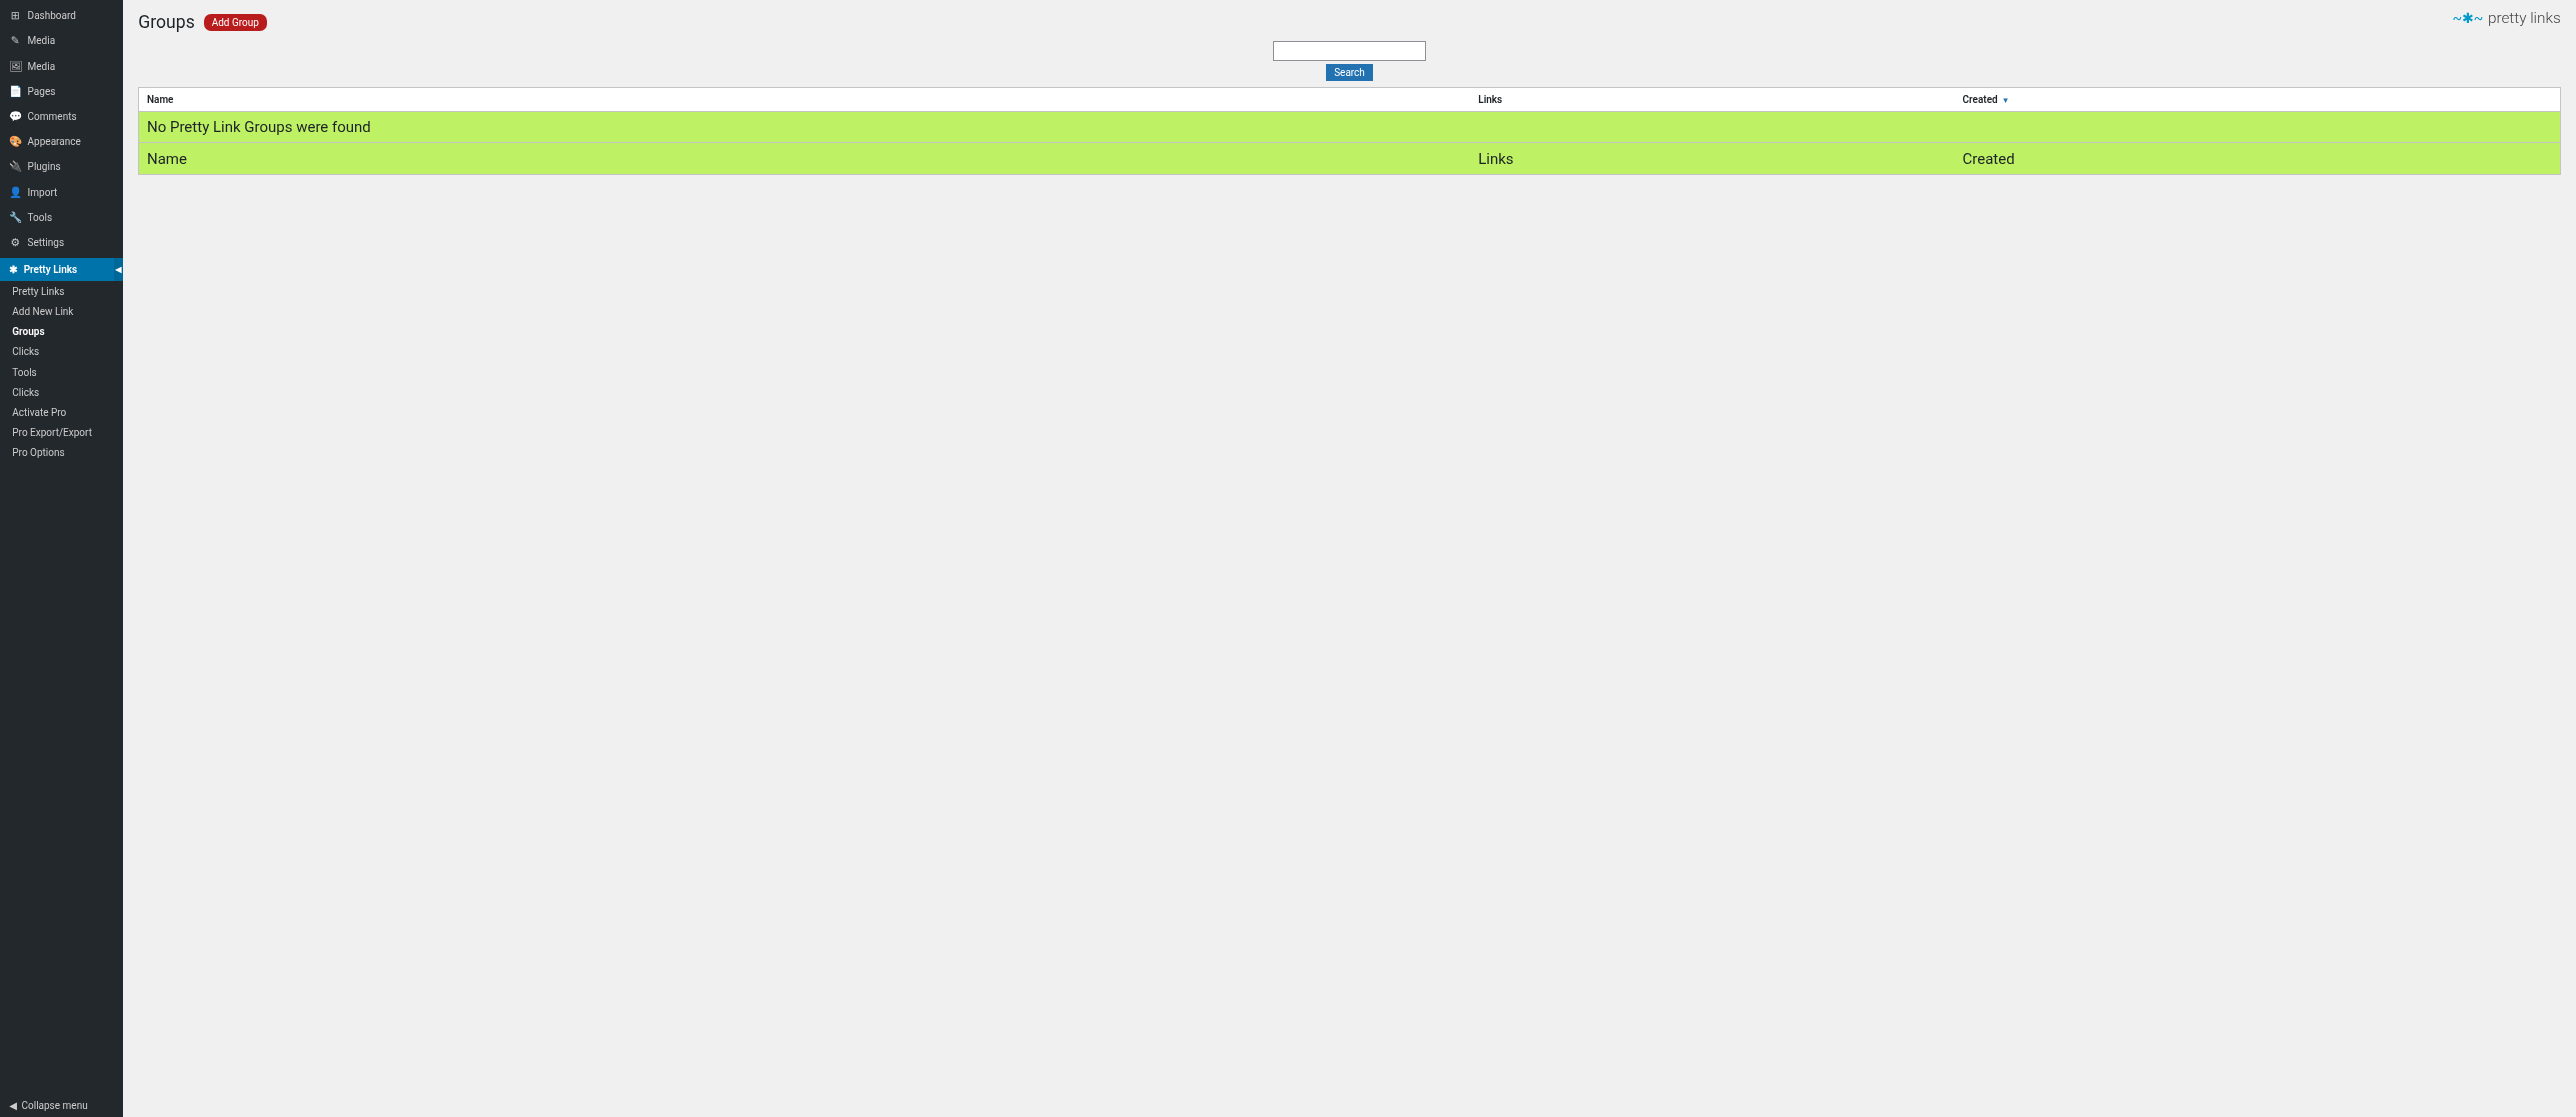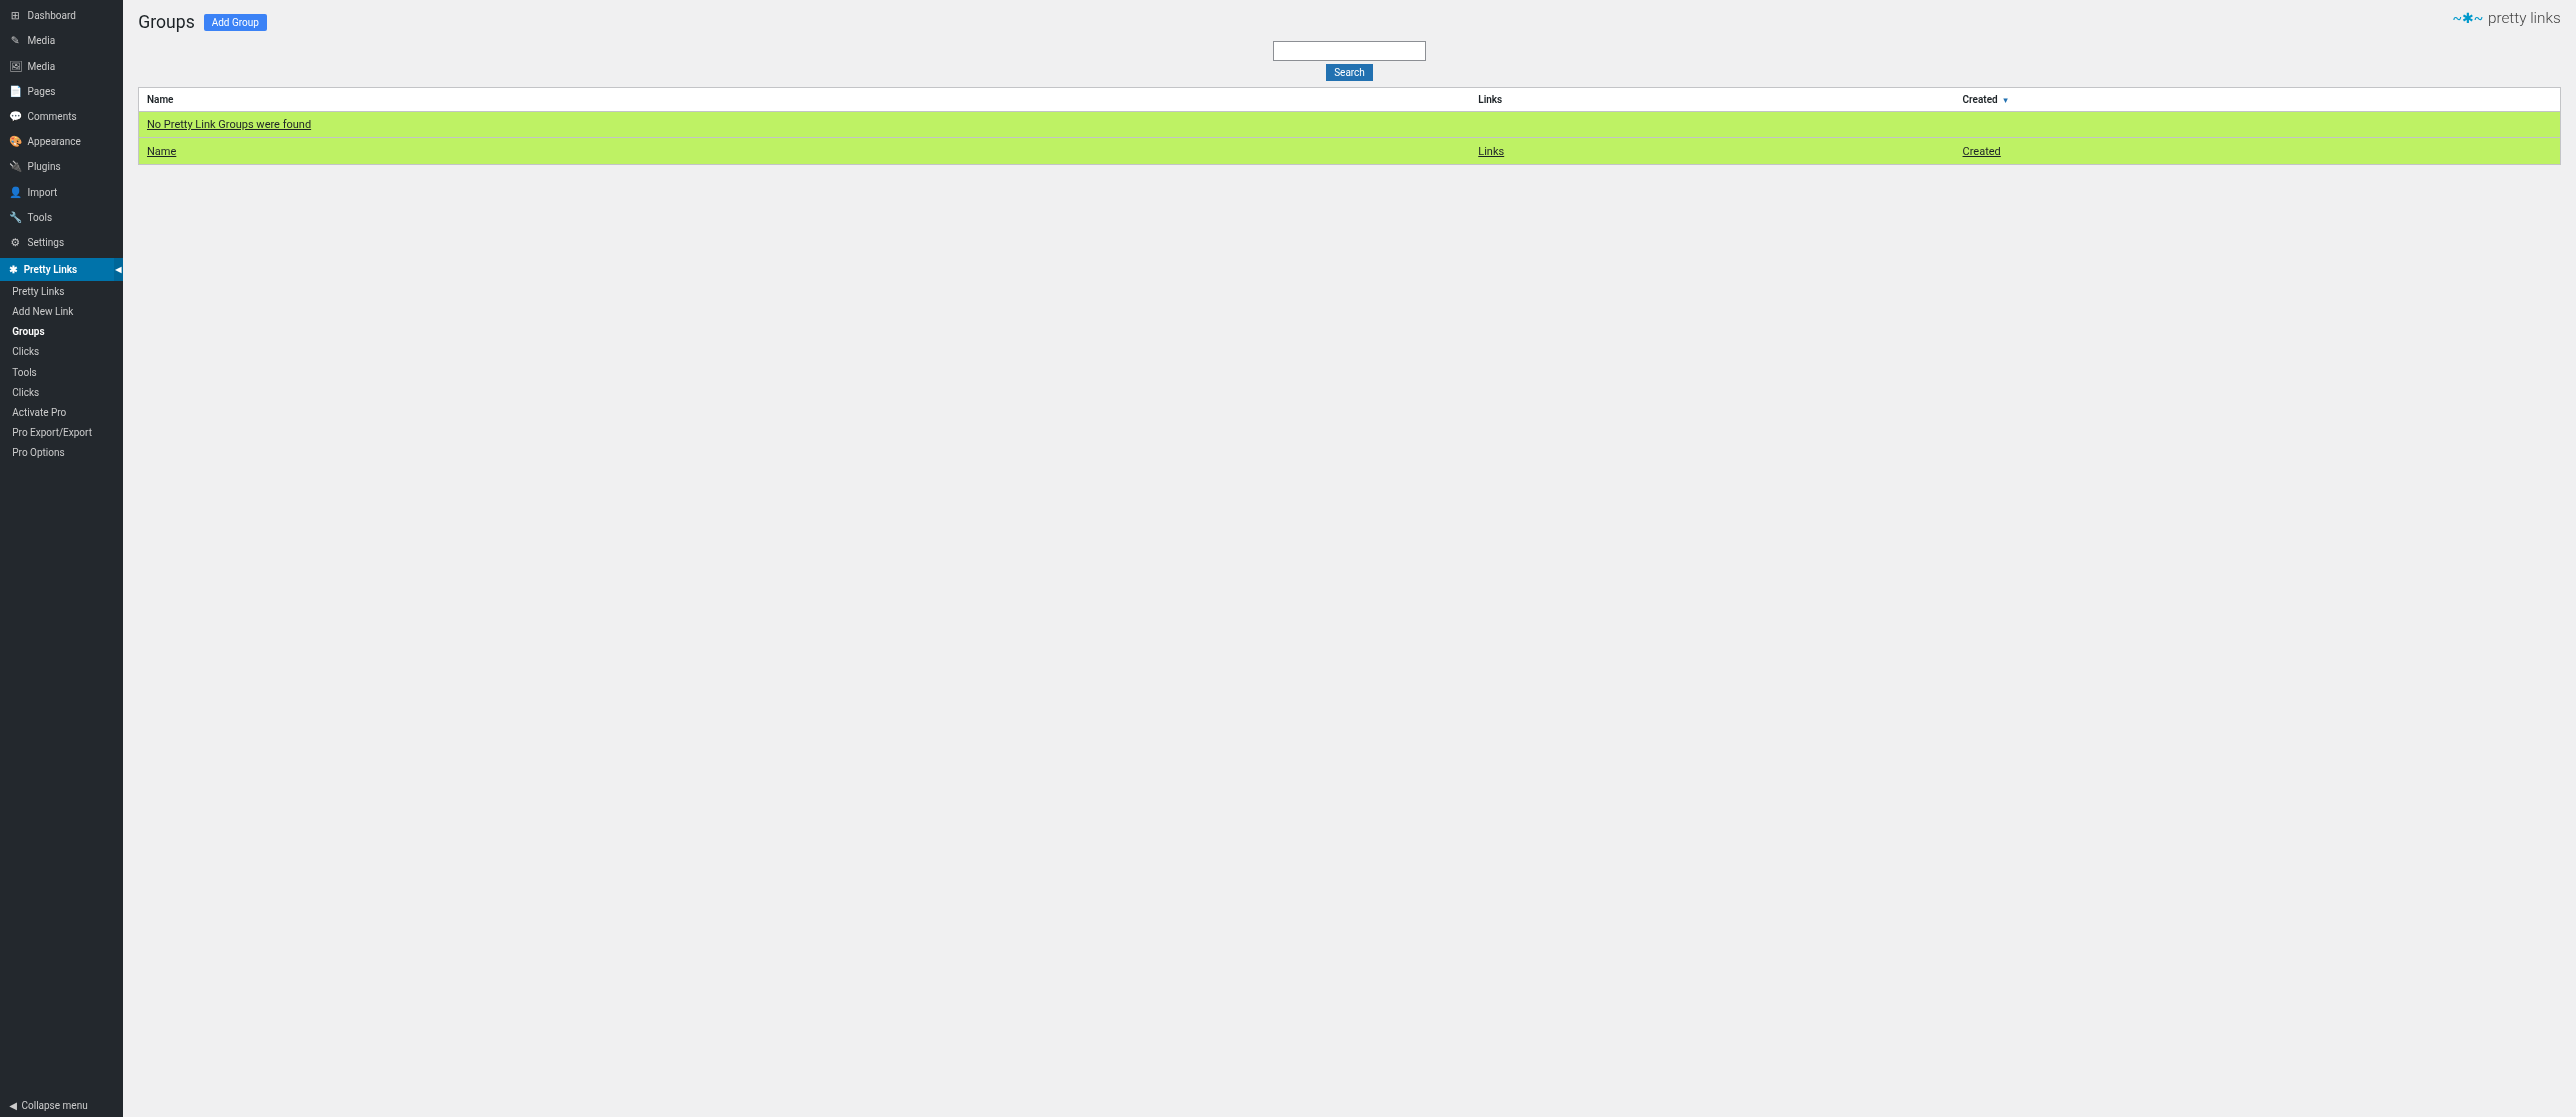--- a/index.html
+++ b/index.html
@@ -126,27 +126,27 @@
       gap: 9.2px;
     }
 
     .page-title {
       font-size: 17.6px;
       font-weight: 400;
       color: #1d2327;
     }
 
     .add-group-btn {
-      background: #3b82f6;
+      background: #b91c1c;
       color: #fff;
       border: none;
       padding: 3.1px 7.7px;
       font-size: 10px;
       cursor: pointer;
-      border-radius: 2px;
+      border-radius: 7px;
       font-family: inherit;
     }
 
     
     .search-row {
       display: flex;
       justify-content: flex-end;
       align-items: center;
       padding: 9.2px 15.3px 6.1px 15.3px;
       gap: 3.1px;
@@ -199,24 +199,23 @@
     }
 
     .data-table th .sort-arrow {
       color: #2271b1;
       font-size: 7.7px;
       margin-left: 1.5px;
     }
 
     .data-table td {
       padding: 6.1px 7.7px;
-      font-size: 11px;
+      font-size: 15px;
       color: #1d2327;
       border-bottom: 0.8px solid #c3c4c7;
-      text-decoration: underline;
     }
 
     .data-table tr:last-child td {
       border-bottom: none;
     }
 
     .no-items-row td {
       color: #1d2327;
       font-style: normal;
     }

